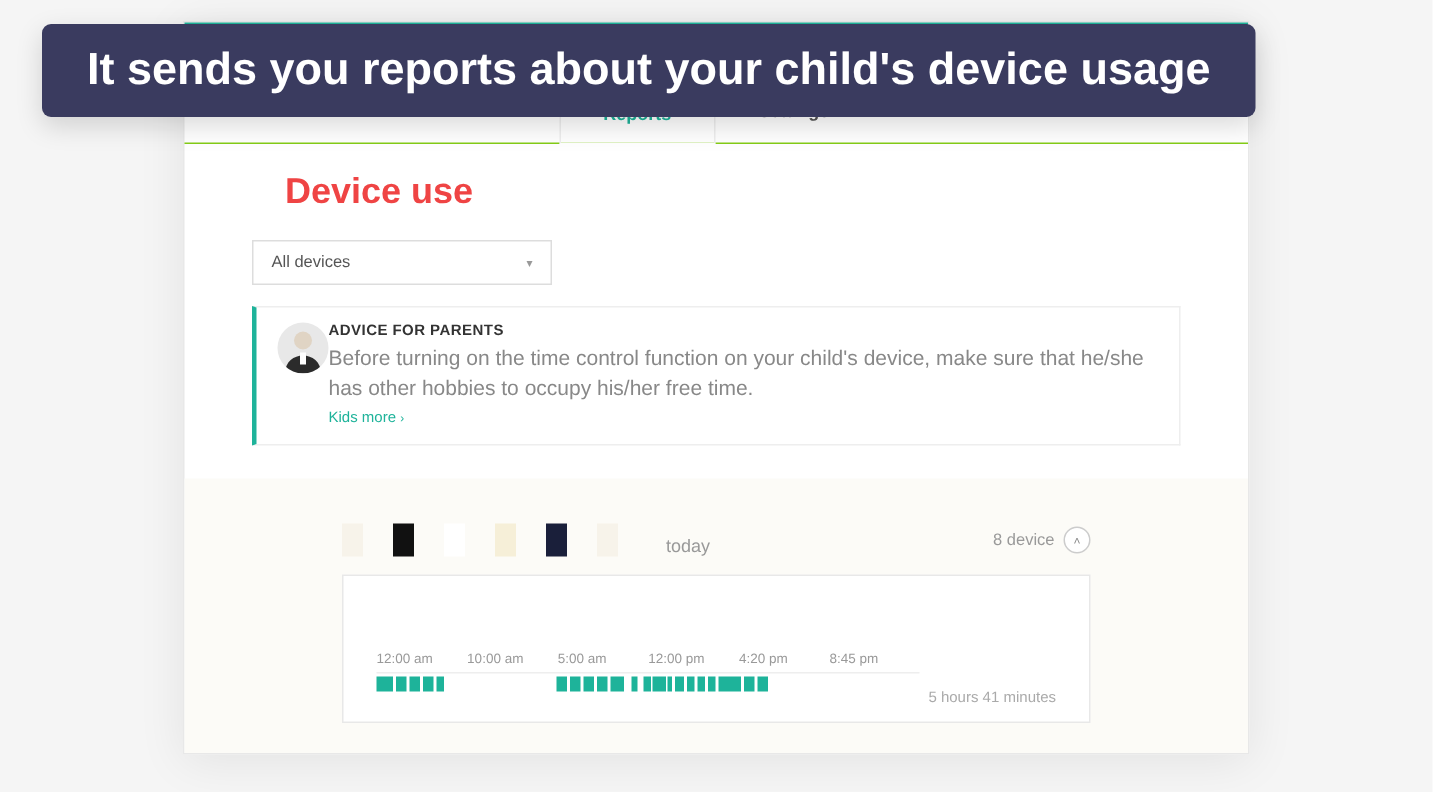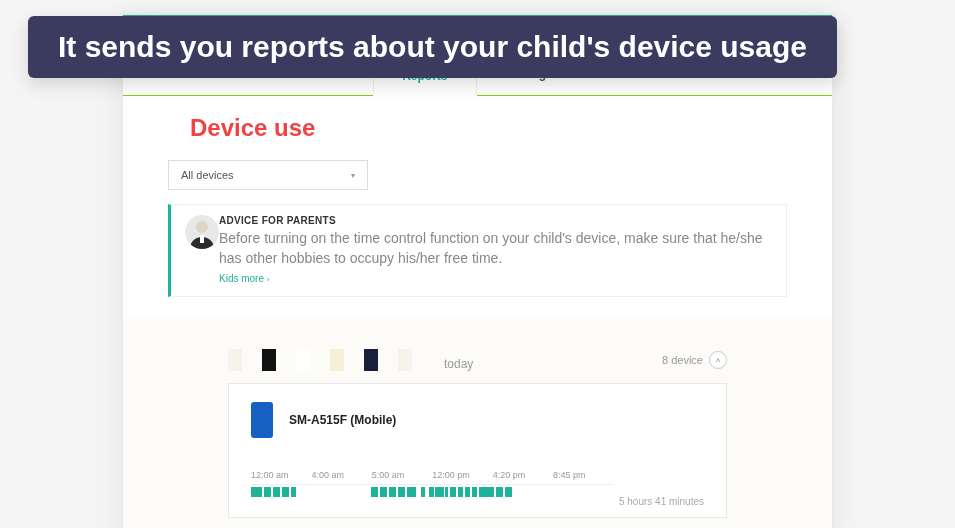--- a/index.html
+++ b/index.html
@@ -139,29 +139,25 @@
         </div>
       <div class="device-count">
         <span>8 device</span>
         <span class="collapse-btn">
           <span>˄</span>
         </span>
       </div>
     </div>
 
     <div class="device-card">
-      <div class="device-card-head">
-        <div class="phone-icon"></div>
-        <div class="device-name">SM-A515F (Mobile)</div>
-      </div>
 
       <div class="timeline-wrap">
         <div class="axis-labels" id="axis-labels" style="width: 80%; margin-top: 32px;">
             <span>12:00 am</span>
-            <span>4:00 am</span>
+            <span>10:00 am</span>
             <span>5:00 am</span>
             <span>12:00 pm</span>
             <span>4:20 pm</span>
             <span>8:45 pm</span>
           </div>
         <div class="axis-bar" id="usage-bar" style="width:80%;">
             <div class="usage-seg" style="left: 0%; width: 3%;"></div>
             <div class="usage-seg" style="left: 3.5%; width: 2%;"></div>
             <div class="usage-seg" style="left: 6%; width: 2%;"></div>
             <div class="usage-seg" style="left: 8.5%; width: 2%;"></div>

